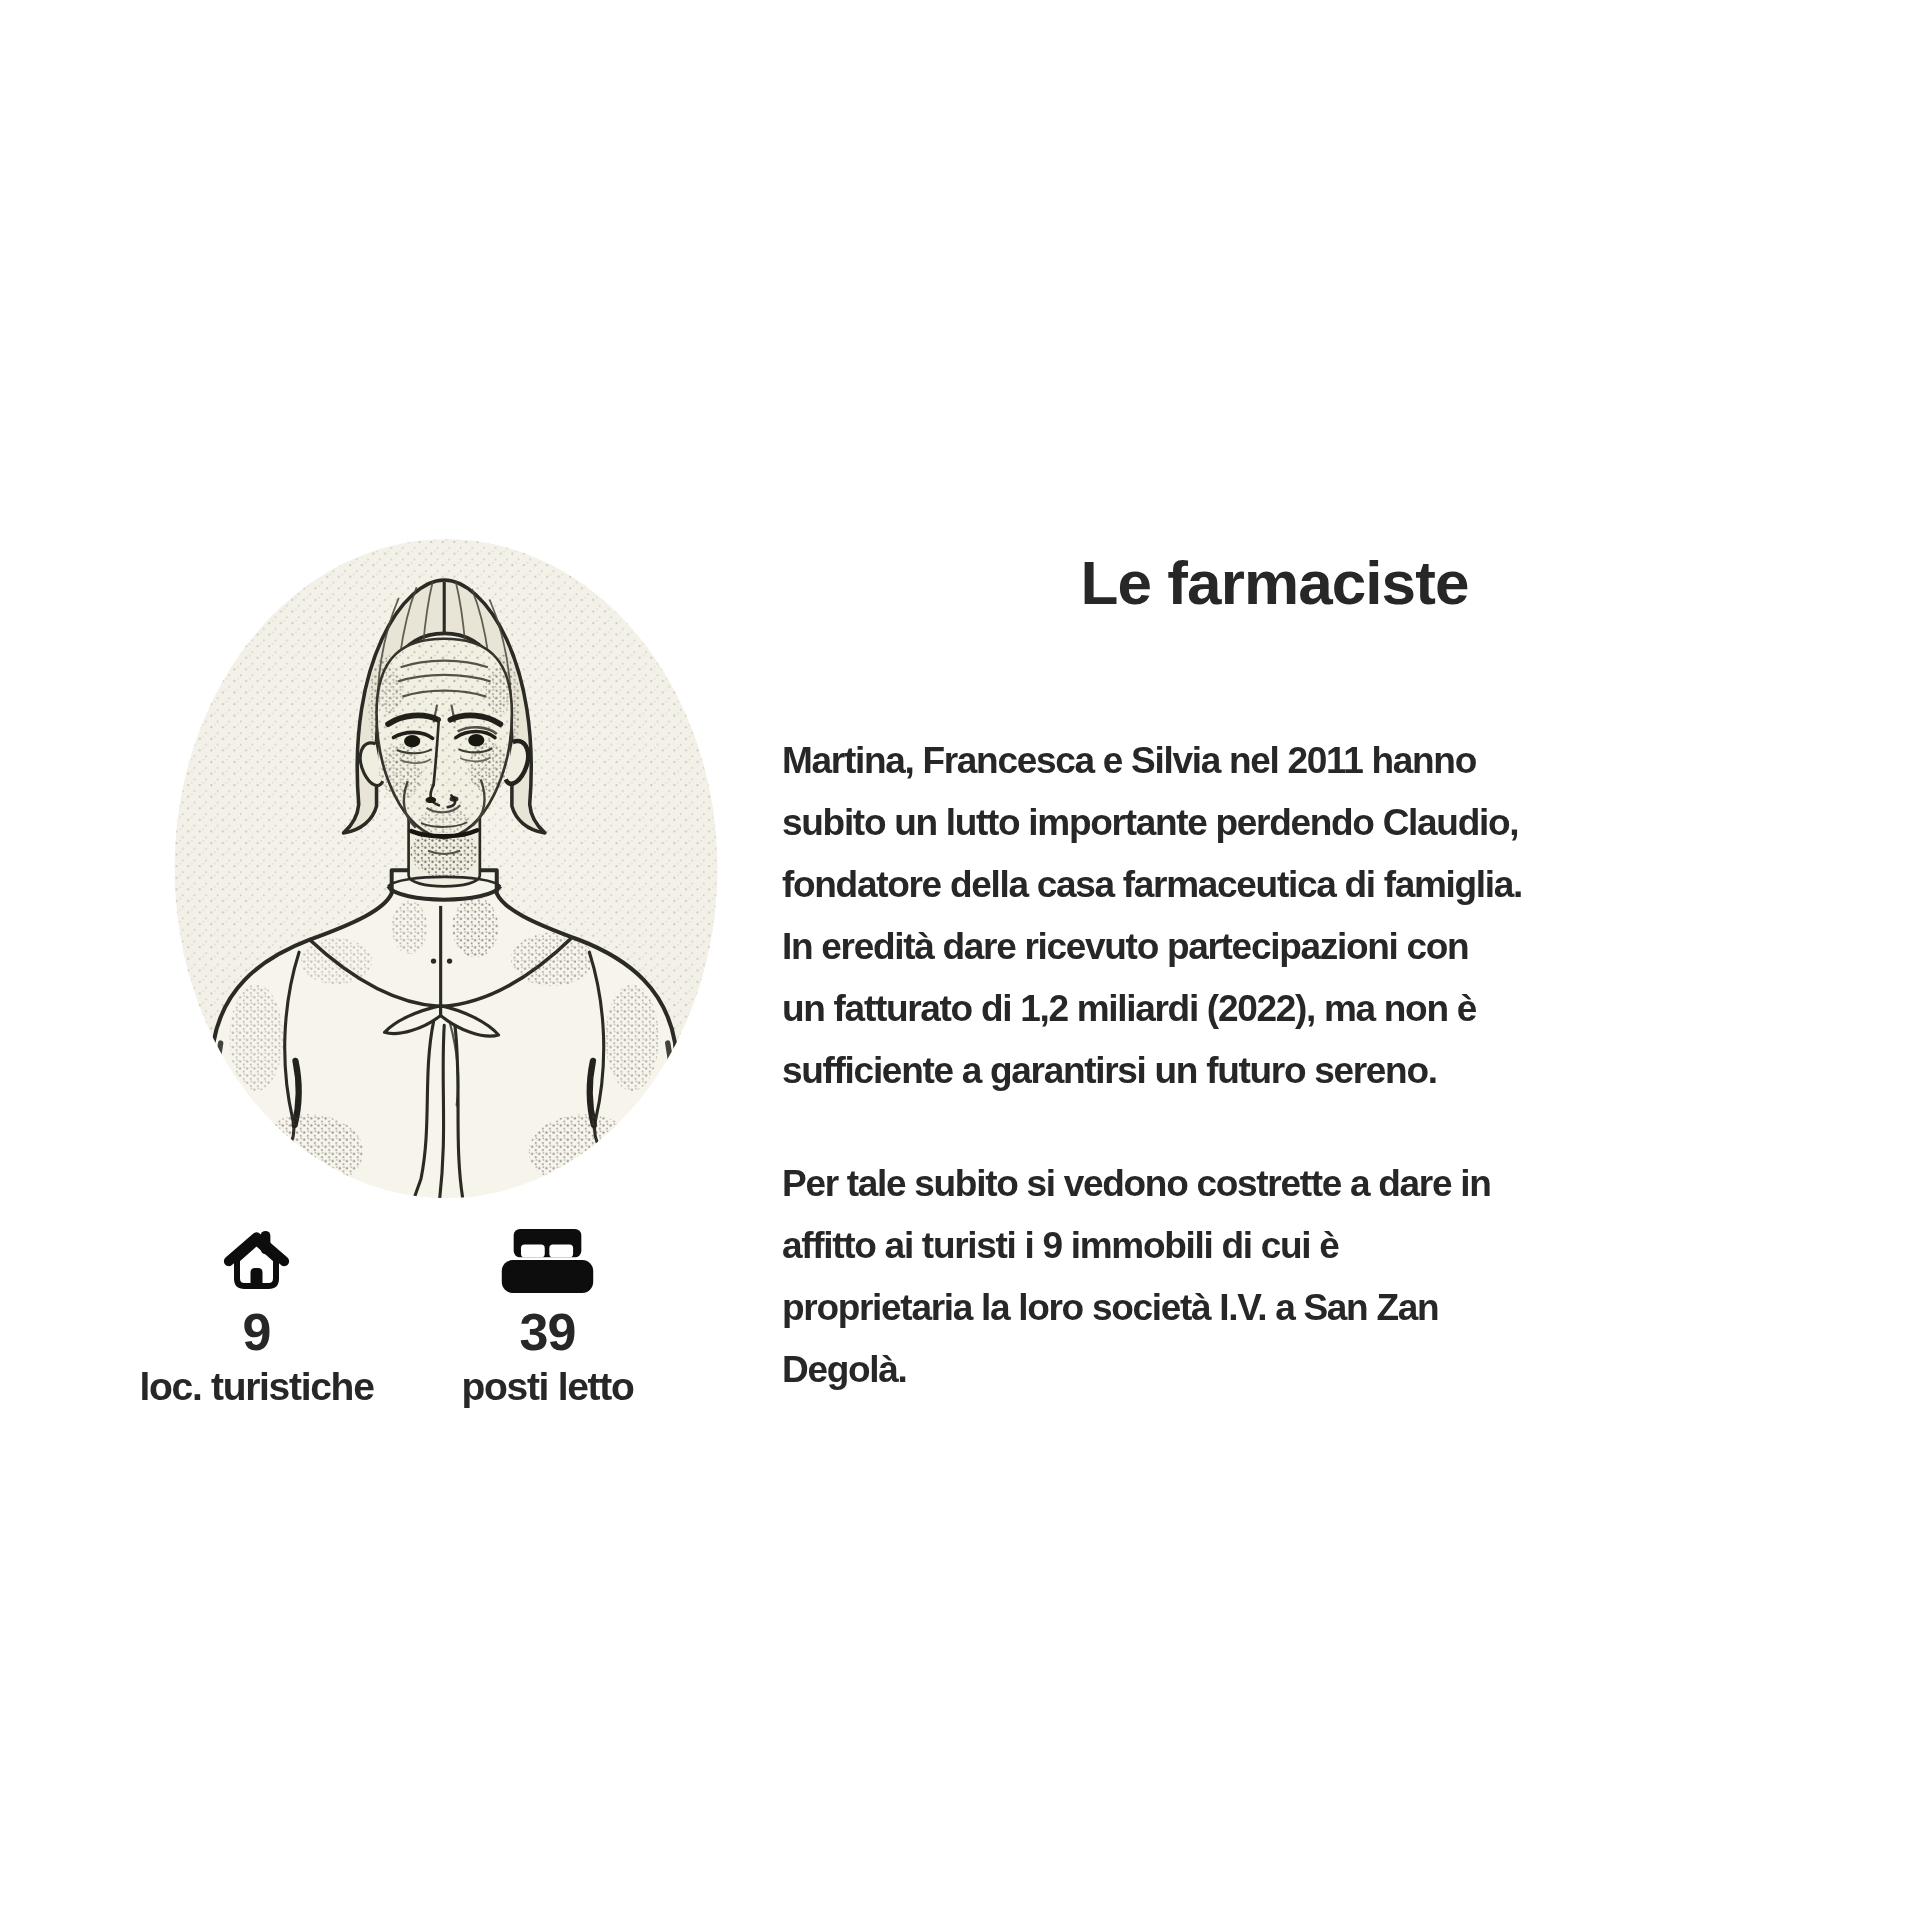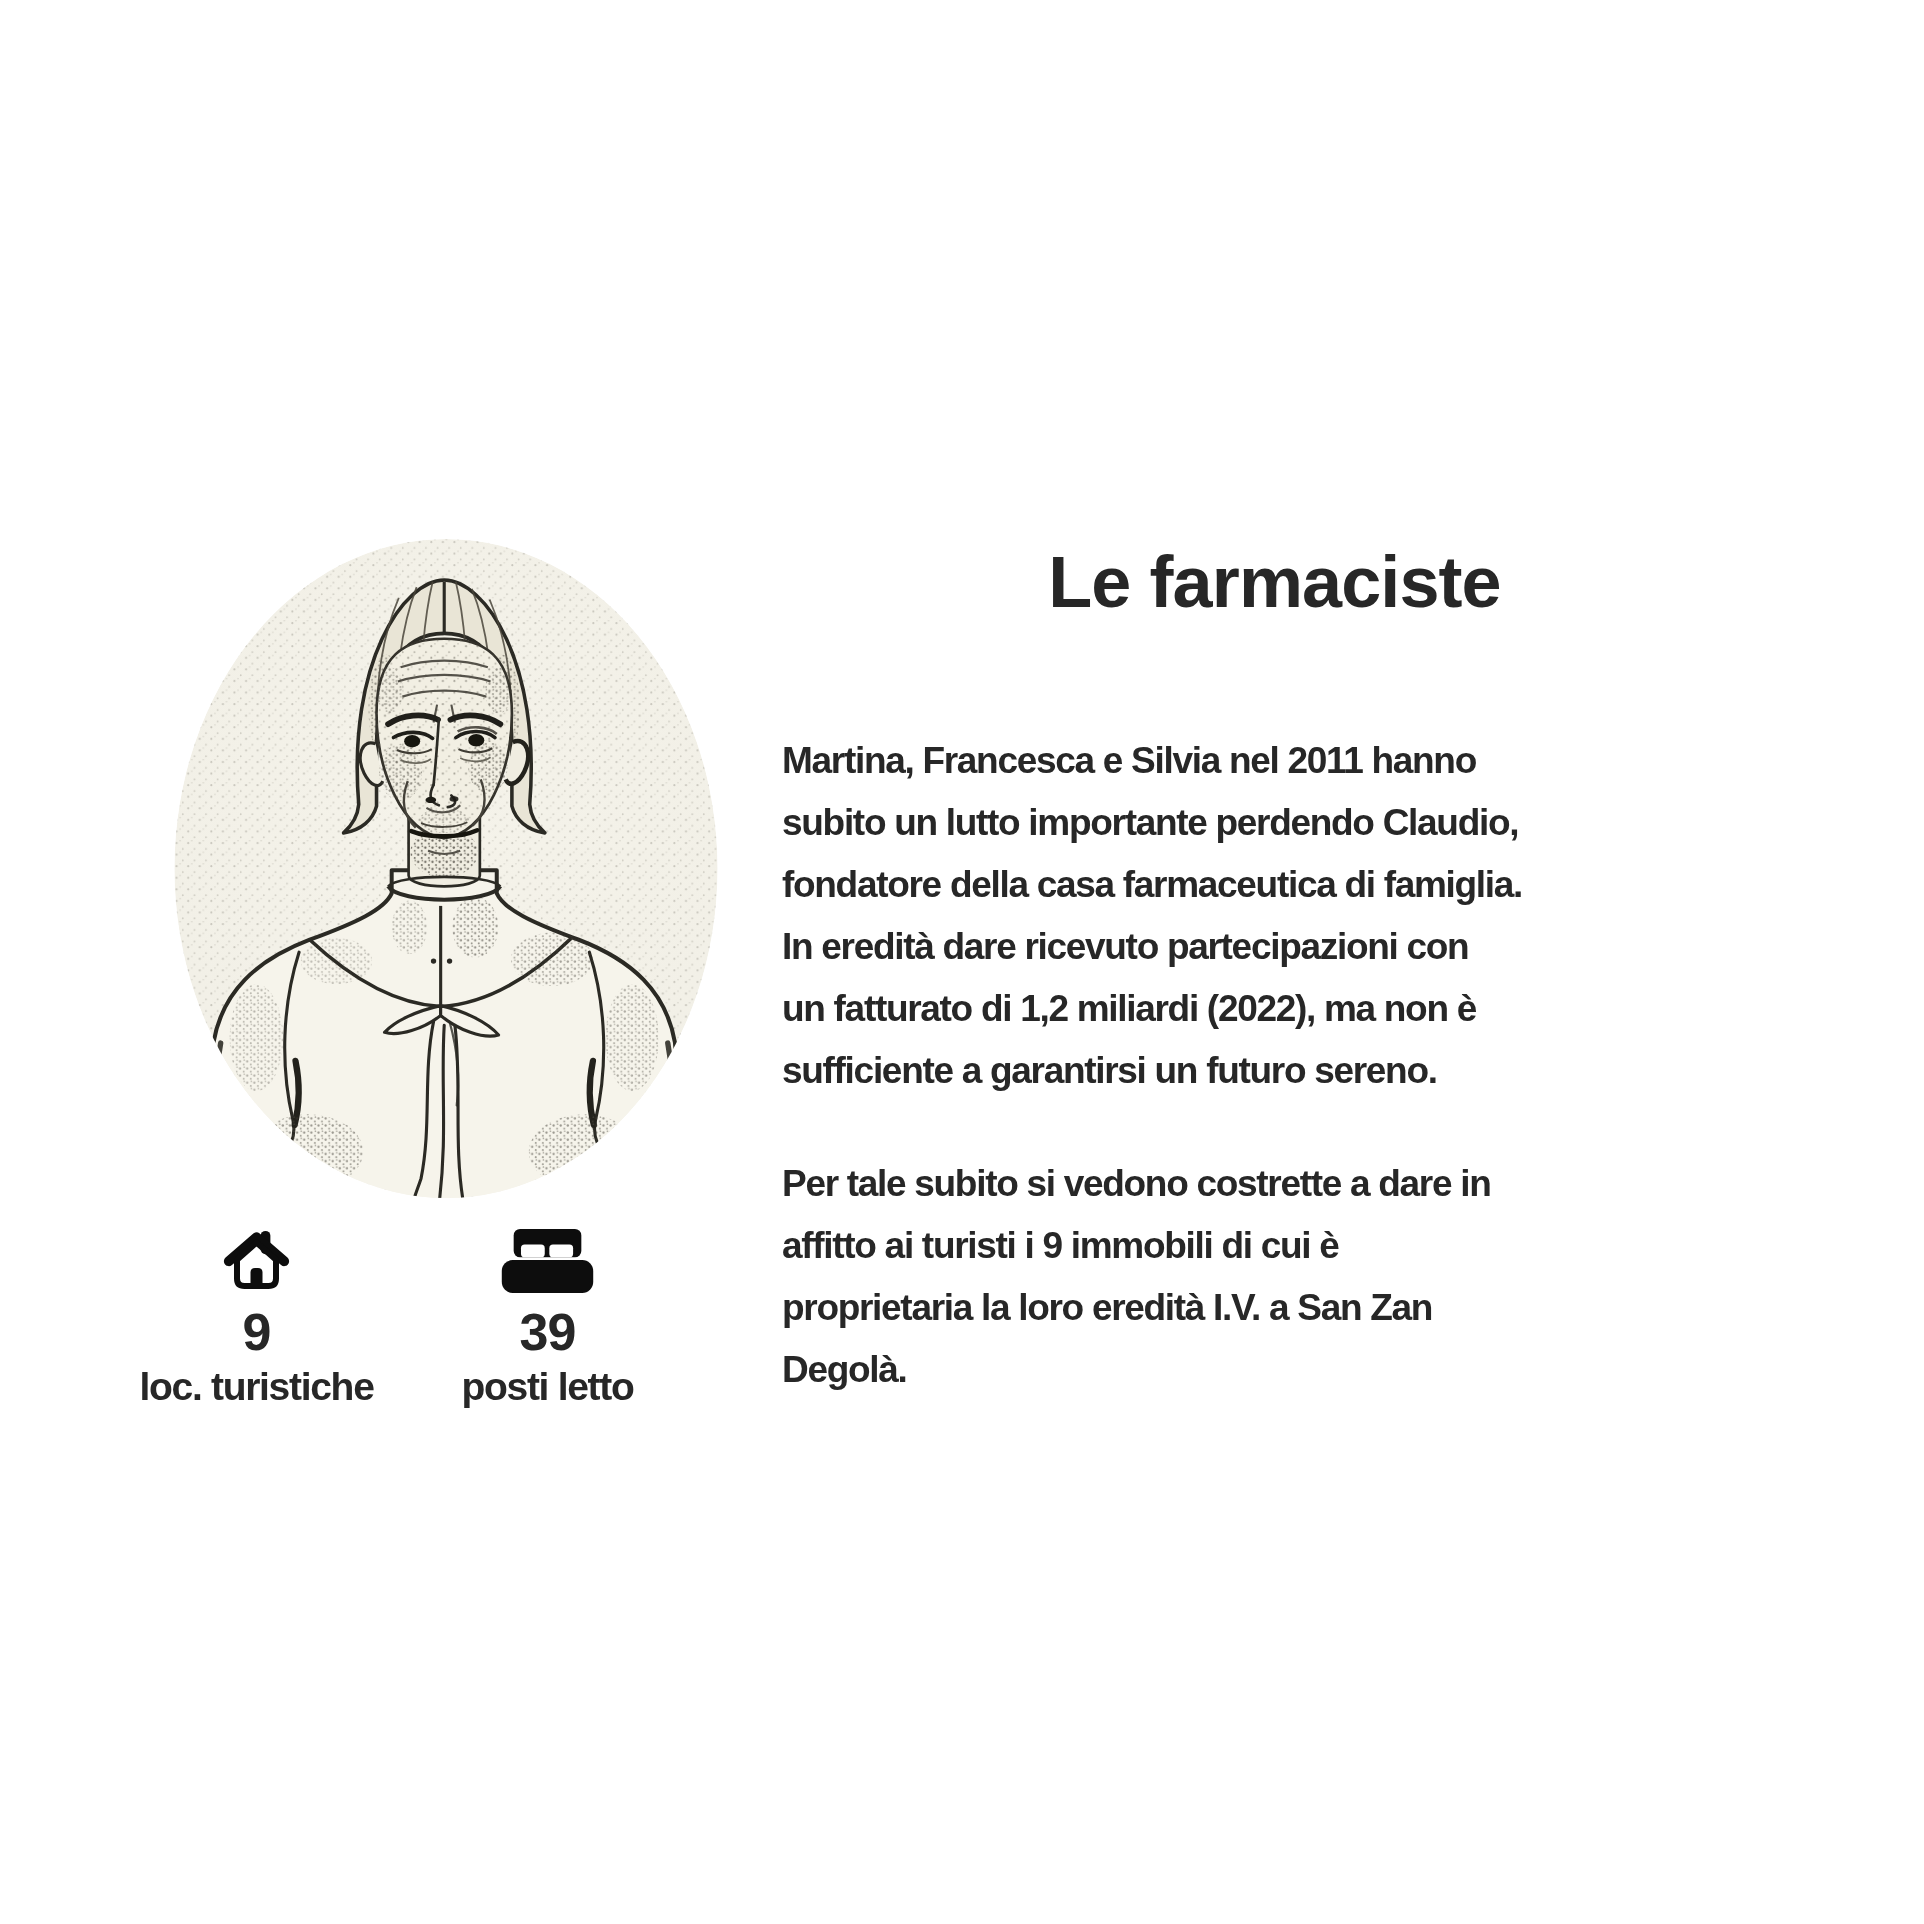--- a/index.html
+++ b/index.html
@@ -13,21 +13,21 @@
   
   .stat{position:absolute;width:267px;text-align:center;}
   .stat-1{left:123px;top:1223px;}
   .stat-2{left:414px;top:1223px;}
   .stat-icon{display:flex;justify-content:center;align-items:flex-end;height:70px;}
   .stat-value{font-size:52px;font-weight:700;line-height:57px;margin-top:10.7px;letter-spacing:-0.9px;}
   .stat-label{font-size:39px;font-weight:700;line-height:46px;margin-top:3px;letter-spacing:-1.3px;}
   
   .article-title{
     position:absolute;left:782px;top:538px;width:985px;margin:0;
-    font-size:72px;line-height:89px;font-weight:700;text-align:center;letter-spacing:-0.9px;
+    font-size:62px;line-height:89px;font-weight:700;text-align:center;letter-spacing:-0.9px;
   }
   .para{position:absolute;left:782px;width:985px;font-size:37px;font-weight:700;line-height:62px;letter-spacing:-1.3px;}
   .para .line{white-space:nowrap;}
   .para-1{top:730px;}
   .para-2{top:1153px;}
 </style>
 </head>
 <body>
 
 <div id="stage">
@@ -207,18 +207,18 @@
       <div class="line">Martina, Francesca e Silvia nel 2011 hanno</div>
       <div class="line">subito un lutto importante perdendo Claudio,</div>
       <div class="line">fondatore della casa farmaceutica di famiglia.</div>
       <div class="line">In eredità dare ricevuto partecipazioni con</div>
       <div class="line">un fatturato di 1,2 miliardi (2022), ma non è</div>
       <div class="line">sufficiente a garantirsi un futuro sereno.</div>
     </div>
   <div class="para para-2">
       <div class="line">Per tale subito si vedono costrette a dare in</div>
       <div class="line">affitto ai turisti i 9 immobili di cui è</div>
-      <div class="line">proprietaria la loro eredità I.V. a San Zan</div>
+      <div class="line">proprietaria la loro società I.V. a San Zan</div>
       <div class="line">Degolà.</div>
     </div>
 
 </div>
 
 
 </body></html>

